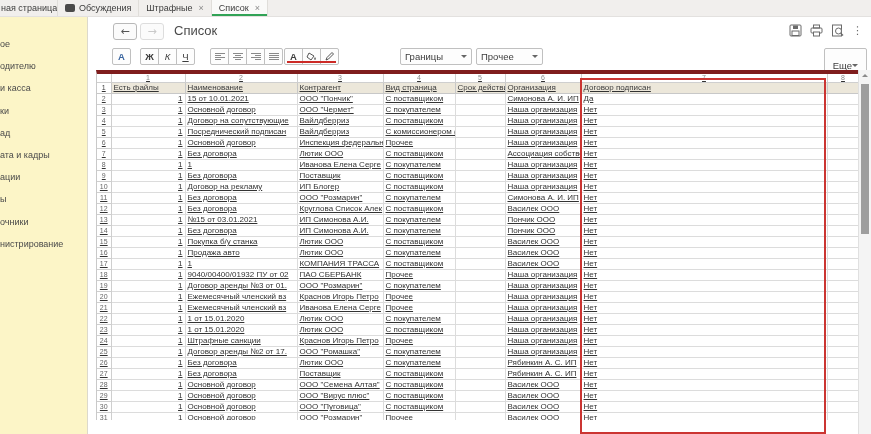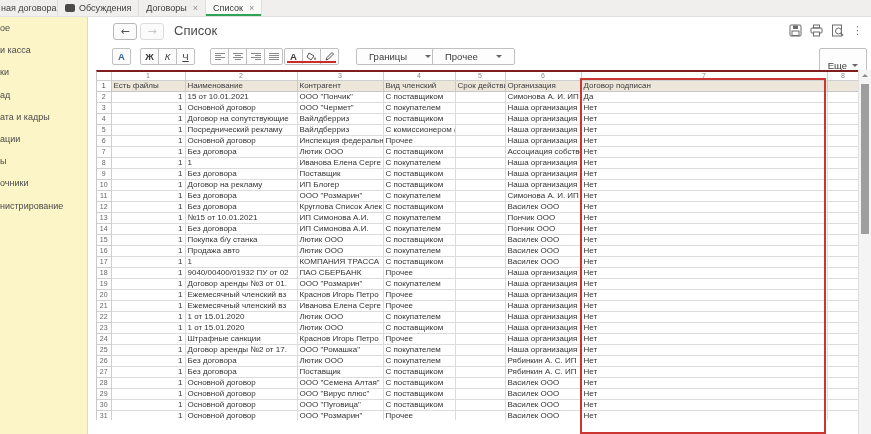--- a/index.html
+++ b/index.html
@@ -15,21 +15,21 @@
   .tab.first { width:58px; padding-left:1px; border-left:none; }
   .tab.active { background:#fafaf9; }
   .tab.active::after { content:""; position:absolute; left:0; right:0; bottom:0; height:2px; background:#31a356; }
   .tab .close { color:#8a8a8a; font-size:9px; margin-left:2px; }
   .chaticon { width:10px; height:8px; background:#4a4a4a; border-radius:2px; position:relative; flex:0 0 auto; }
   .chaticon::after { content:""; position:absolute; left:2px; bottom:-3px; border:3px solid transparent; border-top-color:#4a4a4a; border-left-width:2px; border-right-width:2px; }
 
   
   .sidebar { position:absolute; left:0; top:17px; bottom:0; width:88px; background:#fcf5c7;
              border-right:1px solid #dcd9cc; }
-  .sidebar ul { list-style:none; padding-top:0; }
+  .sidebar ul { list-style:none; padding-top:16px; }
   .sidebar li { height:22.2px; line-height:22.2px; font-size:9px; color:#4a4a4a; white-space:nowrap; overflow:hidden; }
 
   
   .main { position:absolute; left:88px; top:17px; right:0; bottom:0; background:#fff; }
 
   .navbtn { position:absolute; top:6px; width:24px; height:17px; border:1px solid #b8b8b8; border-radius:3px;
             background:#fbfbfb; display:flex; align-items:center; justify-content:center;
             font-size:11px; color:#555; font-family:"DejaVu Sans", sans-serif; }
   .navbtn.fwd { border-color:#ddd; color:#c9c9c9; }
   .pagetitle { position:absolute; left:86px; top:6px; font-size:13px; color:#4a4a4a; }
@@ -47,28 +47,28 @@
   .grp .tbtn:first-child { border-radius:2px 0 0 2px; margin-left:0; }
   .grp .tbtn:last-child { border-radius:0 2px 2px 0; }
   .blueA { color:#3b66a0; font-weight:bold; }
   .bold { font-weight:bold; } .ital { font-style:italic; } .und { text-decoration:underline; }
   .al { display:flex; flex-direction:column; gap:1px; width:10px; }
   .al i { height:1px; background:#8a8a8a; display:block; width:10px; }
   .al.l { align-items:flex-start; } .al.c { align-items:center; } .al.r { align-items:flex-end; }
   .al.l i:nth-child(even), .al.c i:nth-child(even), .al.r i:nth-child(even) { width:6px; }
   .colorA { position:relative; font-weight:bold; color:#3c3c3c; }
   .redbar { position:absolute; left:3px; right:3px; bottom:2px; height:2px; background:#cc2a26; }
-  .drop { padding:0 12px; gap:18px; }
+  .drop { padding:0 4px; gap:18px;margin-left:44px; }
   .caret { width:0; height:0; border:3px solid transparent; border-top-color:#666; margin-top:3px; }
   .morebtn { position:absolute; top:31px; right:4px; height:35px; padding:8px 8px; border:1px solid #c0c0c0;
-             border-radius:2px; background:#fdfdfd; display:flex; align-items:center; gap:5px; font-size:9.5px; color:#3c3c3c; }
+             border-radius:2px; background:#fdfdfd; display:flex; align-items:center; font-size:9.5px; color:#3c3c3c; }
 
   
   .gridwrap { position:absolute; left:8px; top:53px; width:762px; bottom:14px; overflow:hidden;
-              border-top:2px solid #7f1d1d; border-left:1px solid #c9c9c9; }
+              border-top:4px solid #7f1d1d; border-left:1px solid #c9c9c9;text-decoration:underline; }
   table { border-collapse:collapse; table-layout:fixed; width:762px; }
   td { border-right:1px solid #dcdcdc; border-bottom:1px solid #dcdcdc; padding:0 2px;
        white-space:nowrap; overflow:hidden; font-size:8px; color:#333; height:10.2px; line-height:10px; }
   tr.colnums td { height:8px; line-height:8px; font-size:7px; color:#8a8a8a; text-align:center;
                   border-color:#cfcfcf; background:#fff; padding:0; }
   tr.fieldrow td { background:#ece7da; color:#3c3c3c; height:10px; border-color:#c8c8c8; }
   tr.fieldrow td.rownum { background:#fff; }
   td.rownum { text-align:center; color:#666; font-size:7px; padding:0; border-color:#cfcfcf; background:#fff; }
   td.num { text-align:right; }
 
@@ -79,39 +79,40 @@
   .vscroll { position:absolute; right:0; top:53px; bottom:0; width:13px; background:#f4f4f4; border-left:1px solid #e0e0e0; }
   .vscroll .up { height:10px; display:flex; align-items:center; justify-content:center; }
   .vscroll .up::after { content:""; border:3px solid transparent; border-bottom-color:#8a8a8a; margin-top:-3px; }
   .vscroll .thumb { position:absolute; left:2px; right:2px; top:14px; height:150px; background:#9e9e9e; }
 </style>
 </head>
 <body>
 
 <div class="tabbar">
   <div class="tab first">
-    <span>ная договора</span>
+    <span>ная страница</span>
   </div>
   <div class="tab">
     <span class="chaticon"></span>
     <span>Обсуждения</span>
   </div>
   <div class="tab">
-    <span>Договоры</span>
+    <span>Штрафные</span>
     <span class="close">×</span>
   </div>
   <div class="tab active">
     <span>Список</span>
     <span class="close">×</span>
   </div>
 </div>
 
 <div class="sidebar">
   <ul>
       <li>ое</li>
+      <li>одителю</li>
       <li>и касса</li>
       <li>ки</li>
       <li>ад</li>
       <li>ата и кадры</li>
       <li>ации</li>
       <li>ы</li>
       <li>очники</li>
       <li>нистрирование</li>
     </ul>
 </div>
@@ -247,21 +248,21 @@
             <td class="colnum">5</td>
             <td class="colnum">6</td>
             <td class="colnum">7</td>
             <td class="colnum">8</td>
           </tr>
           <tr class="fieldrow">
             <td class="rownum">1</td>
             <td class="hdr">Есть файлы</td>
             <td class="hdr">Наименование</td>
             <td class="hdr">Контрагент</td>
-            <td class="hdr">Вид членский</td>
+            <td class="hdr">Вид страница</td>
             <td class="hdr">Срок действия</td>
             <td class="hdr">Организация</td>
             <td class="hdr">Договор подписан</td>
             <td class="hdr"></td>
           </tr>
           <tr>
             <td class="rownum">2</td>
             <td class="cell num">1</td>
             <td class="cell">15 от 10.01.2021</td>
             <td class="cell">ООО "Пончик"</td>
@@ -289,21 +290,21 @@
             <td class="cell">Вайлдберриз</td>
             <td class="cell">С поставщиком</td>
             <td class="cell"></td>
             <td class="cell">Наша организация</td>
             <td class="cell">Нет</td>
             <td class="cell"></td>
           </tr>
           <tr>
             <td class="rownum">5</td>
             <td class="cell num">1</td>
-            <td class="cell">Посреднический рекламу</td>
+            <td class="cell">Посреднический подписан</td>
             <td class="cell">Вайлдберриз</td>
             <td class="cell">С комиссионером (аг</td>
             <td class="cell"></td>
             <td class="cell">Наша организация</td>
             <td class="cell">Нет</td>
             <td class="cell"></td>
           </tr>
           <tr>
             <td class="rownum">6</td>
             <td class="cell num">1</td>
@@ -377,21 +378,21 @@
             <td class="cell">Круглова Список Алек</td>
             <td class="cell">С поставщиком</td>
             <td class="cell"></td>
             <td class="cell">Василек ООО</td>
             <td class="cell">Нет</td>
             <td class="cell"></td>
           </tr>
           <tr>
             <td class="rownum">13</td>
             <td class="cell num">1</td>
-            <td class="cell">№15 от 10.01.2021</td>
+            <td class="cell">№15 от 03.01.2021</td>
             <td class="cell">ИП Симонова А.И.</td>
             <td class="cell">С покупателем</td>
             <td class="cell"></td>
             <td class="cell">Пончик ООО</td>
             <td class="cell">Нет</td>
             <td class="cell"></td>
           </tr>
           <tr>
             <td class="rownum">14</td>
             <td class="cell num">1</td>

